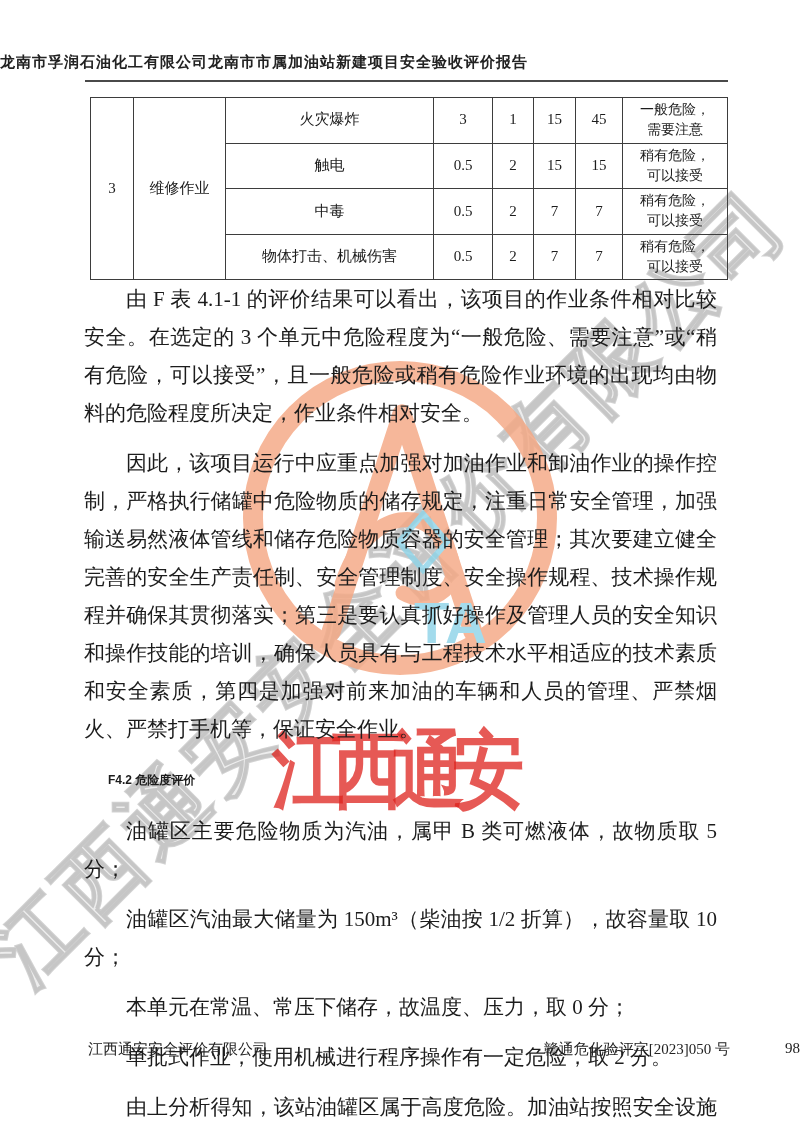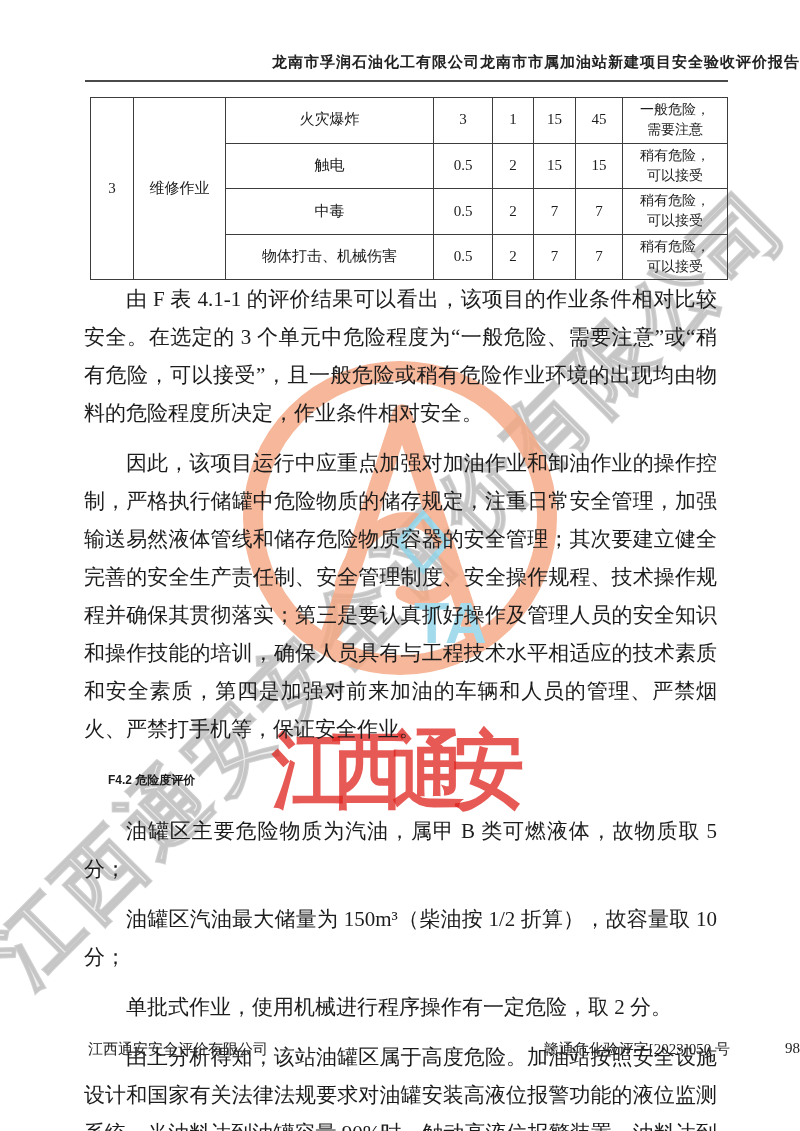--- a/index.html
+++ b/index.html
@@ -45,21 +45,21 @@
     letter-spacing:-14px;
     transform:scaleX(0.86);
     transform-origin:left top;
     white-space:nowrap;
     pointer-events:none;
   }
   
   .hdr-title{
     position:absolute;
     top:53px;left:0;right:0;
-    text-align:right;
+    text-align:left;
     font-size:15px;
     font-weight:600;
     letter-spacing:1px;
     color:#222;
   }
   .hdr-rule{
     position:absolute;
     top:80px;left:85px;
     width:643px;height:2px;
     background:#4a4a4a;
@@ -188,20 +188,21 @@
       </tr>
     </tbody>
       </table>
 
     <div class="body-text">
       <p>由 F 表 4.1-1 的评价结果可以看出，该项目的作业条件相对比较安全。在选定的 3 个单元中危险程度为“一般危险、需要注意”或“稍有危险，可以接受”，且一般危险或稍有危险作业环境的出现均由物料的危险程度所决定，作业条件相对安全。</p>
       <p>因此，该项目运行中应重点加强对加油作业和卸油作业的操作控制，严格执行储罐中危险物质的储存规定，注重日常安全管理，加强输送易然液体管线和储存危险物质容器的安全管理；其次要建立健全完善的安全生产责任制、安全管理制度、安全操作规程、技术操作规程并确保其贯彻落实；第三是要认真抓好操作及管理人员的安全知识和操作技能的培训，确保人员具有与工程技术水平相适应的技术素质和安全素质，第四是加强对前来加油的车辆和人员的管理、严禁烟火、严禁打手机等，保证安全作业。</p>
       <p class="sec-heading">F4.2 危险度评价</p>
       <p>油罐区主要危险物质为汽油，属甲 B 类可燃液体，故物质取 5 分；</p>
       <p>油罐区汽油最大储量为 150m³（柴油按 1/2 折算），故容量取 10 分；</p>
+      <p>本单元在常温、常压下储存，故温度、压力，取 0 分；</p>
       <p>单批式作业，使用机械进行程序操作有一定危险，取 2 分。</p>
       <p>由上分析得知，该站油罐区属于高度危险。加油站按照安全设施设计和国家有关法律法规要求对油罐安装高液位报警功能的液位监测系统，当油料达到油罐容量 90%时，触动高液位报警装置，油料达到油罐容量 95%时，自动</p>
     </div>
 
     <div class="footer">
       <span class="f-left">江西通安安全评价有限公司</span>
       <span class="f-page">98</span>
       <span class="f-right">赣通危化验评字[2023]050 号</span>
     </div>
 

